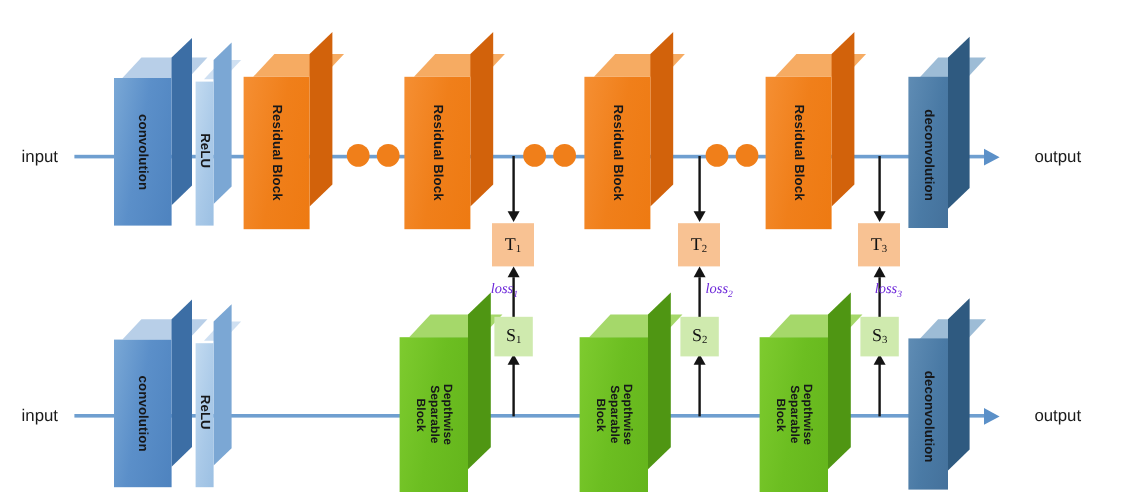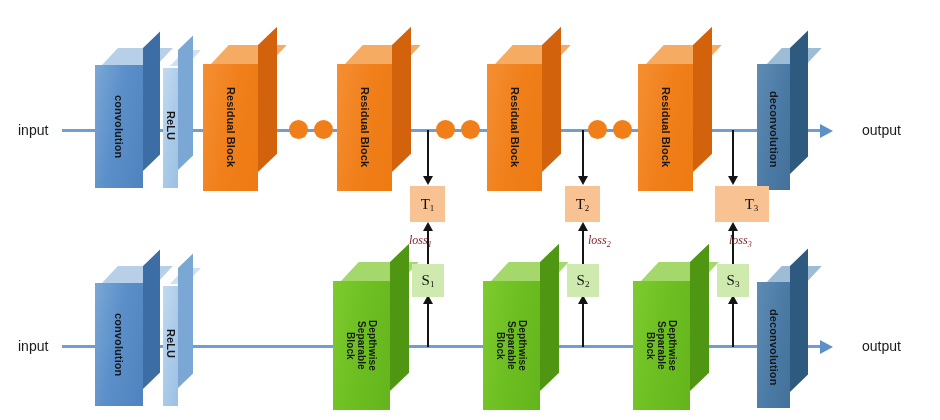--- a/index.html
+++ b/index.html
@@ -61,21 +61,21 @@
     border-left:5px solid transparent;border-right:5px solid transparent;
     border-top:9px solid #141414;
   }
   .vtip-up{
     position:absolute;width:0;height:0;
     border-left:5px solid transparent;border-right:5px solid transparent;
     border-bottom:9px solid #141414;
   }
   .loss-label{
     position:absolute;font-family:"Liberation Serif", serif;
-    font-style:italic;font-size:12px;color:#7f1d1d;white-space:nowrap;
+    font-style:italic;font-size:12px;color:#6d28d9;white-space:nowrap;
   }
   .loss-label sub{font-size:8px;}
 </style>
 </head>
 <body>
 
 <div id="stage">
 
   <div class="flowline" style="left:62px;top:129px;width:760px;"></div>
   <div class="arrowhead" style="left:820px;top:124px;"></div>
@@ -176,21 +176,21 @@
   </div>
 
   <div class="vline" style="left:582px;top:130px;height:48px;"></div>
   <div class="vtip-down" style="left:578px;top:176px;"></div>
   <div class="tapbox t" style="left:565px;top:186px;width:35px;height:36px;">
     <span><span>T</span><sub>2</sub></span>
   </div>
 
   <div class="vline" style="left:732px;top:130px;height:48px;"></div>
   <div class="vtip-down" style="left:728px;top:176px;"></div>
-  <div class="tapbox t" style="left:715px;top:186px;width:35px;height:36px;padding-left:19px;">
+  <div class="tapbox t" style="left:715px;top:186px;width:35px;height:36px;">
     <span><span>T</span><sub>3</sub></span>
   </div>
 
   <div class="vline" style="left:427px;top:231px;height:50px;"></div>
   <div class="vtip-up" style="left:423px;top:222px;"></div>
   <div class="loss-label" style="left:409px;top:233px;">
     <span>loss</span><sub>1</sub>
   </div>
 
   <div class="vline" style="left:582px;top:231px;height:50px;"></div>

